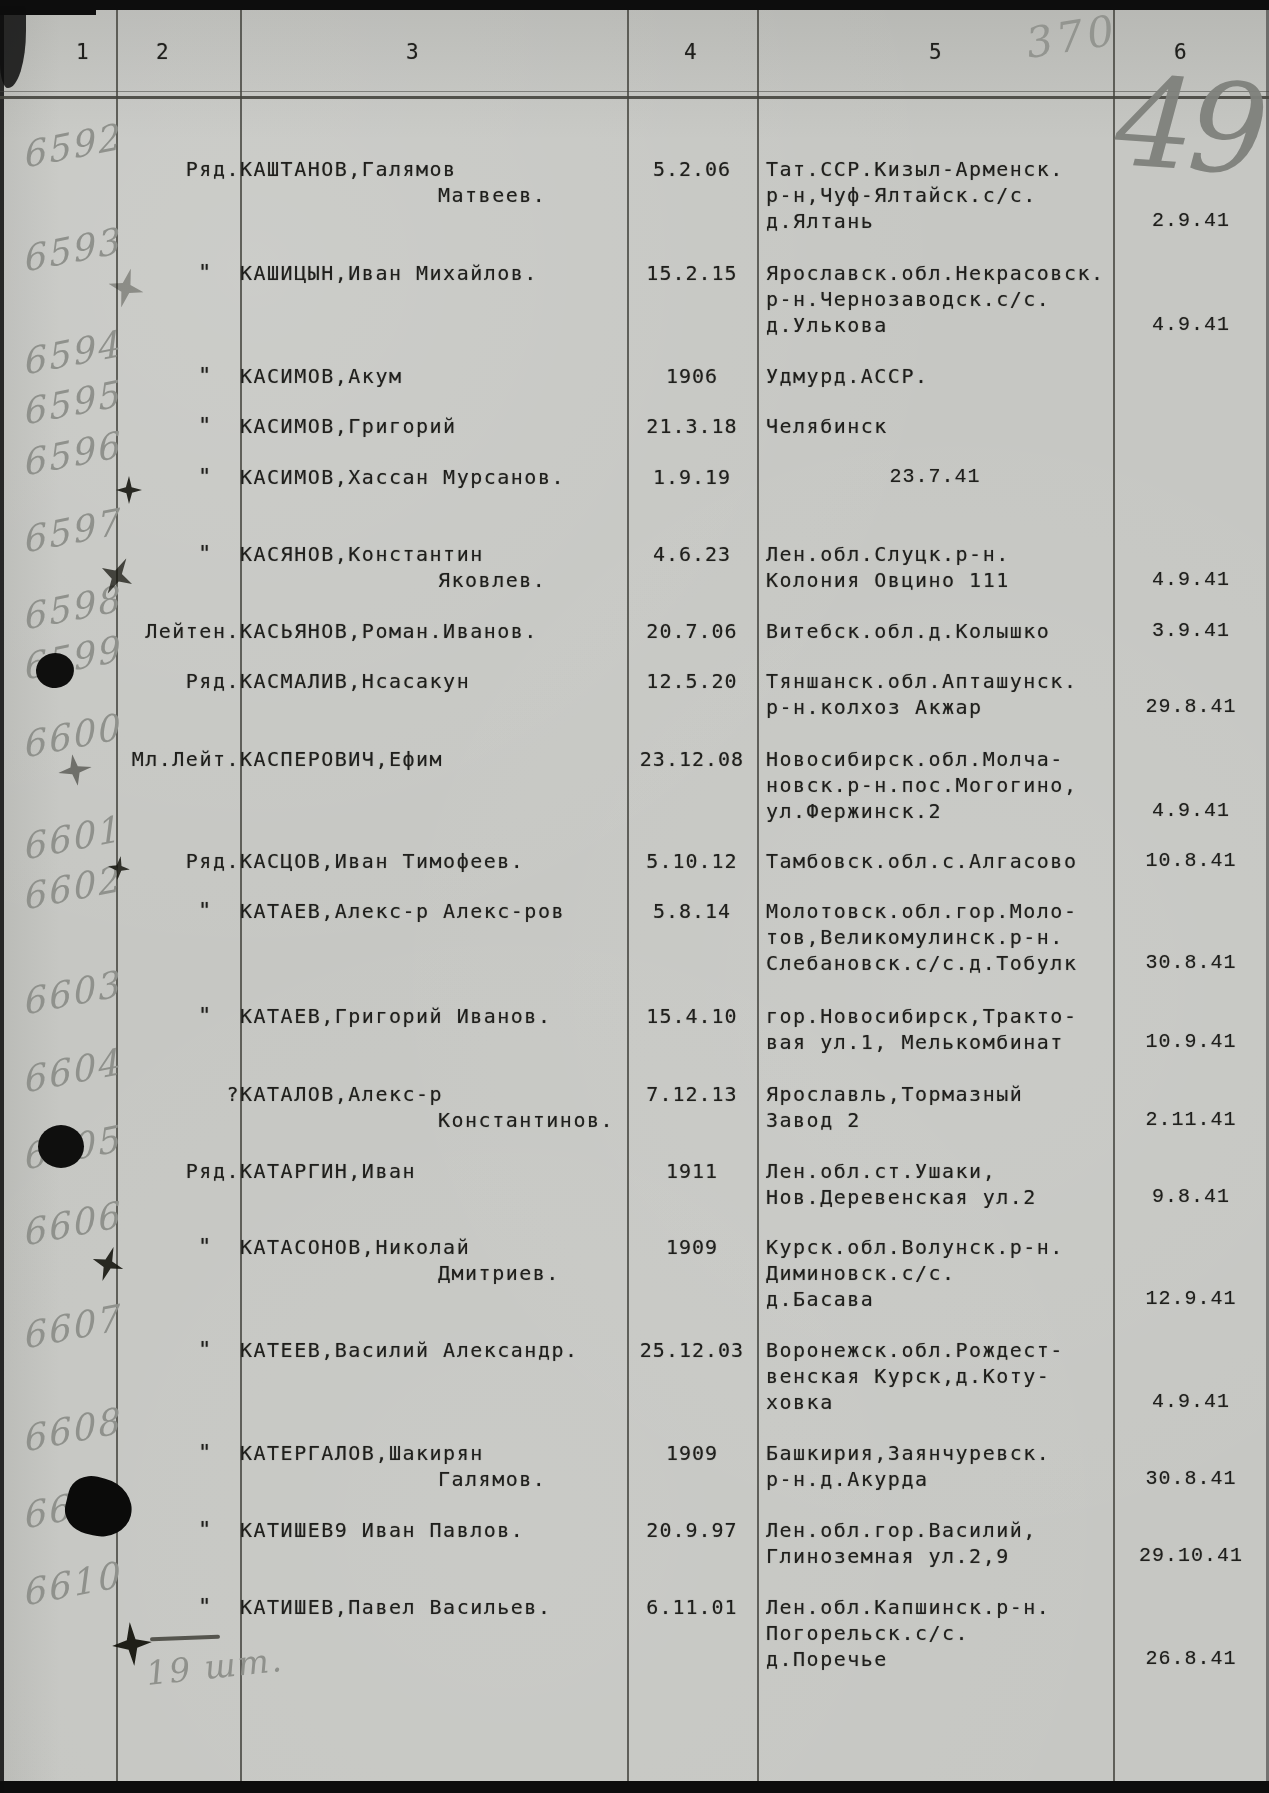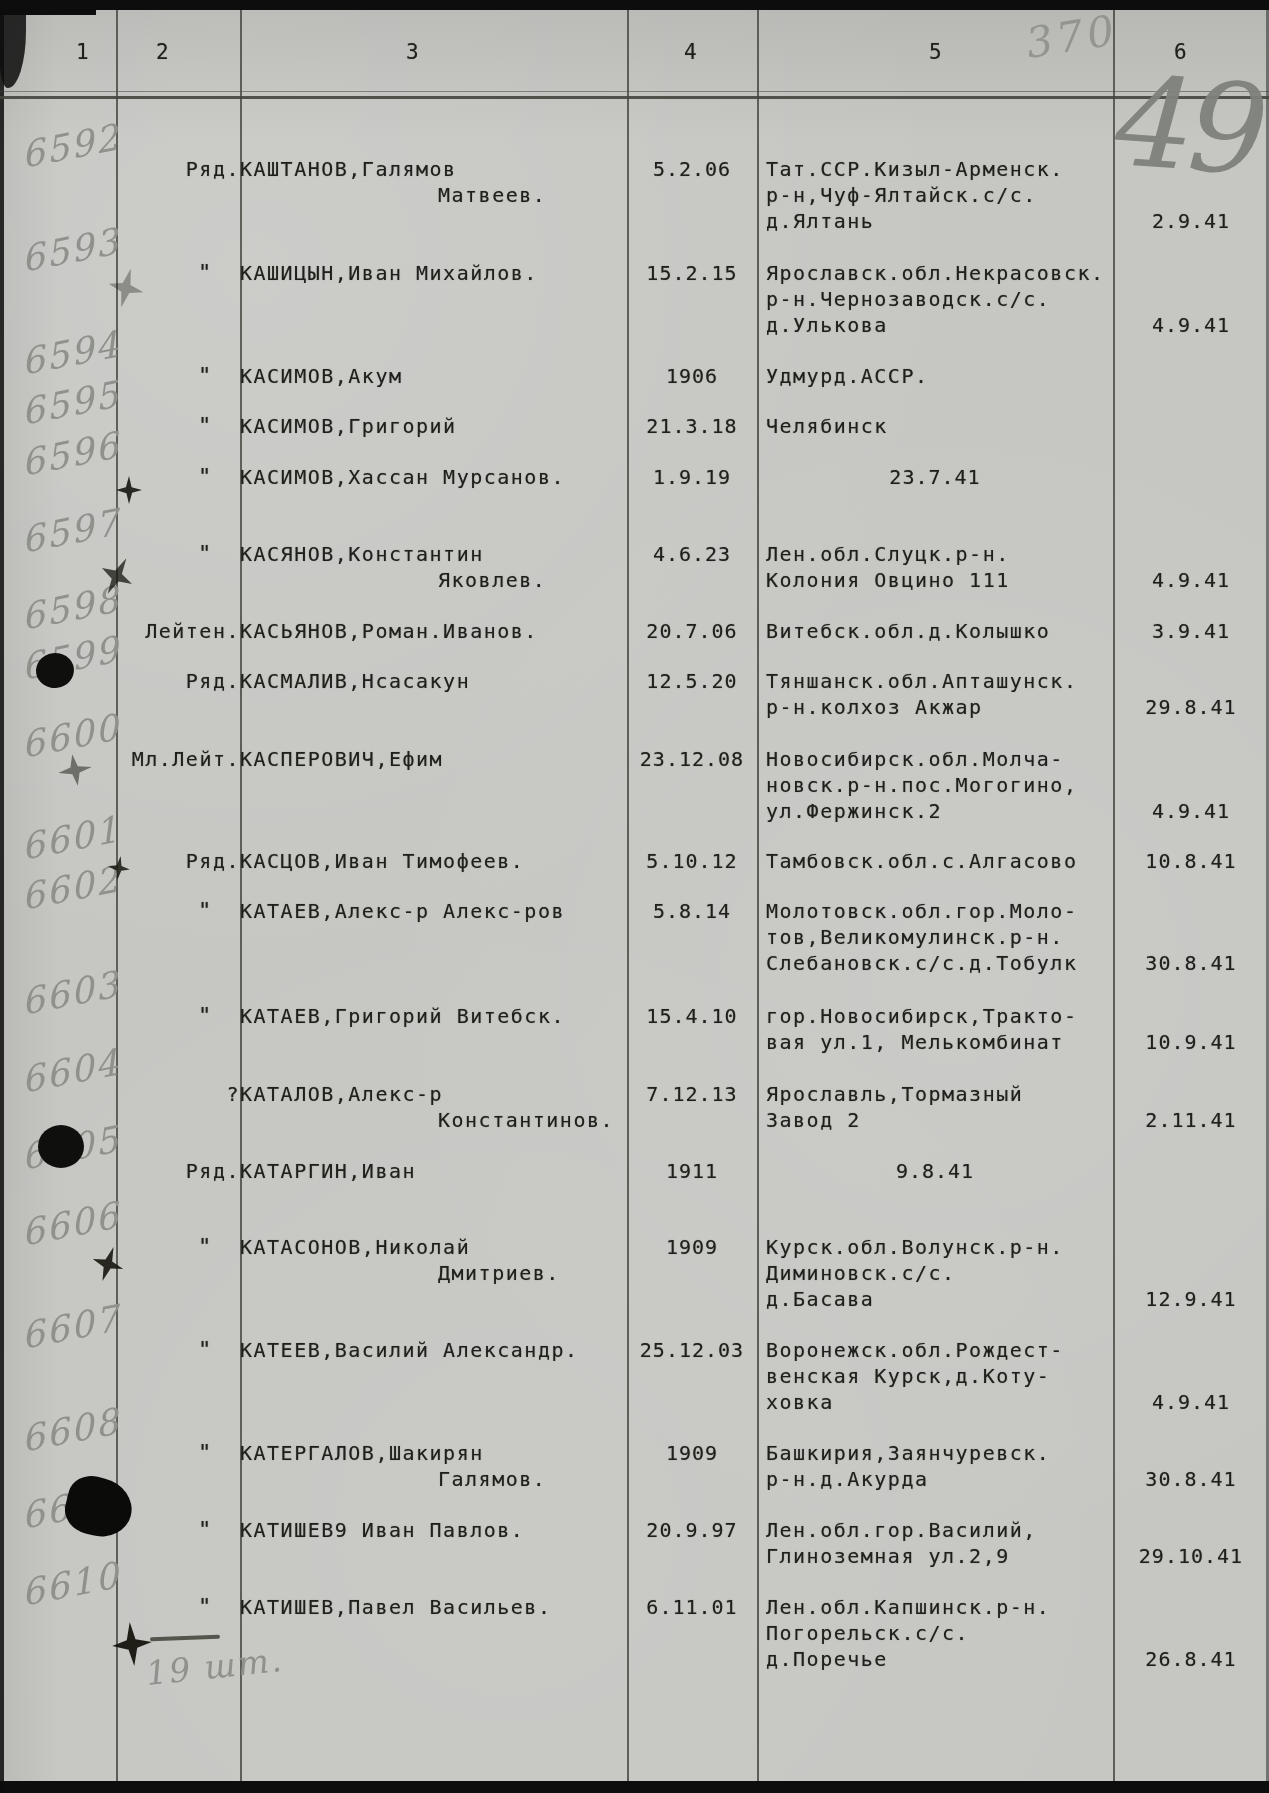--- a/index.html
+++ b/index.html
@@ -36,21 +36,21 @@
   .c { font-size:20px; letter-spacing:1.5px; line-height:26px; text-shadow:0 0 1px rgba(20,20,15,.45); }
   .c1 { position:relative; height:0; text-shadow:none; }
   .handnum { position:absolute; left:24px; top:-28px; font-family:"DejaVu Serif","Liberation Serif",serif;
              font-style:italic; font-size:36px; line-height:1; color:var(--pencil,#8f918c);
              transform:rotate(-11deg) skewX(-8deg); letter-spacing:2px; white-space:nowrap; }
   .c2 { text-align:right; }
   .c2.ditto { text-align:left; padding-left:82px; font-size:22px; }
   .c3 .indent { padding-left:198px; }
   .c4 { text-align:center; letter-spacing:1px; }
   .c5 { padding-left:9px; }
-  .c6 { align-self:end; text-align:center; letter-spacing:1px; }
+  .c6 { align-self:end; text-align:center; letter-spacing:1px;font-family:Liberation Mono, monospace; }
 
   
   .pencil { font-family:"DejaVu Serif","Liberation Serif",serif; font-style:italic; color:var(--pencil,#8f918c); position:absolute; line-height:1; }
   .pn-370 { left:1026px; top:16px; font-size:42px; transform:rotate(-9deg); letter-spacing:4px; opacity:.9; }
   .pn-49  { left:1116px; top:64px; font-size:124px; transform:rotate(4deg); letter-spacing:-6px; color:#7f817c; opacity:.95; }
   .pn-19  { left:146px; top:1650px; font-size:33px; transform:rotate(-6deg); letter-spacing:2px; }
   .pn-dash { position:absolute; left:150px; top:1636px; width:70px; height:4px; background:#55554e; transform:rotate(-2deg); border-radius:2px; }
 
   
   .hole { position:absolute; background:#0f0f0e; border-radius:50%; }
@@ -262,21 +262,21 @@
           <div class="line">Слебановск.с/с.д.Тобулк</div>
         </div>
     <div class="c c6">30.8.41</div>
   </div>
       <div class="row" style="top: 1003px;">
     <div class="c c1">
       <span class="handnum">6603</span>
     </div>
     <div class="c c2 ditto">"</div>
     <div class="c c3">
-          <div class="line">КАТАЕВ,Григорий Витебск.</div>
+          <div class="line">КАТАЕВ,Григорий Иванов.</div>
         </div>
     <div class="c c4">15.4.10</div>
     <div class="c c5">
           <div class="line">гор.Новосибирск,Тракто-</div>
           <div class="line">вая ул.1, Мелькомбинат</div>
         </div>
     <div class="c c6">10.9.41</div>
   </div>
       <div class="row" style="top: 1081px;">
     <div class="c c1">
@@ -296,20 +296,24 @@
   </div>
       <div class="row" style="top: 1158px;">
     <div class="c c1">
       <span class="handnum">6605</span>
     </div>
     <div class="c c2">Ряд.</div>
     <div class="c c3">
           <div class="line">КАТАРГИН,Иван</div>
         </div>
     <div class="c c4">1911</div>
+    <div class="c c5">
+          <div class="line">Лен.обл.ст.Ушаки,</div>
+          <div class="line">Нов.Деревенская ул.2</div>
+        </div>
     <div class="c c6">9.8.41</div>
   </div>
       <div class="row" style="top: 1234px;">
     <div class="c c1">
       <span class="handnum">6606</span>
     </div>
     <div class="c c2 ditto">"</div>
     <div class="c c3">
           <div class="line">КАТАСОНОВ,Николай</div>
           <div class="line indent">Дмитриев.</div>

